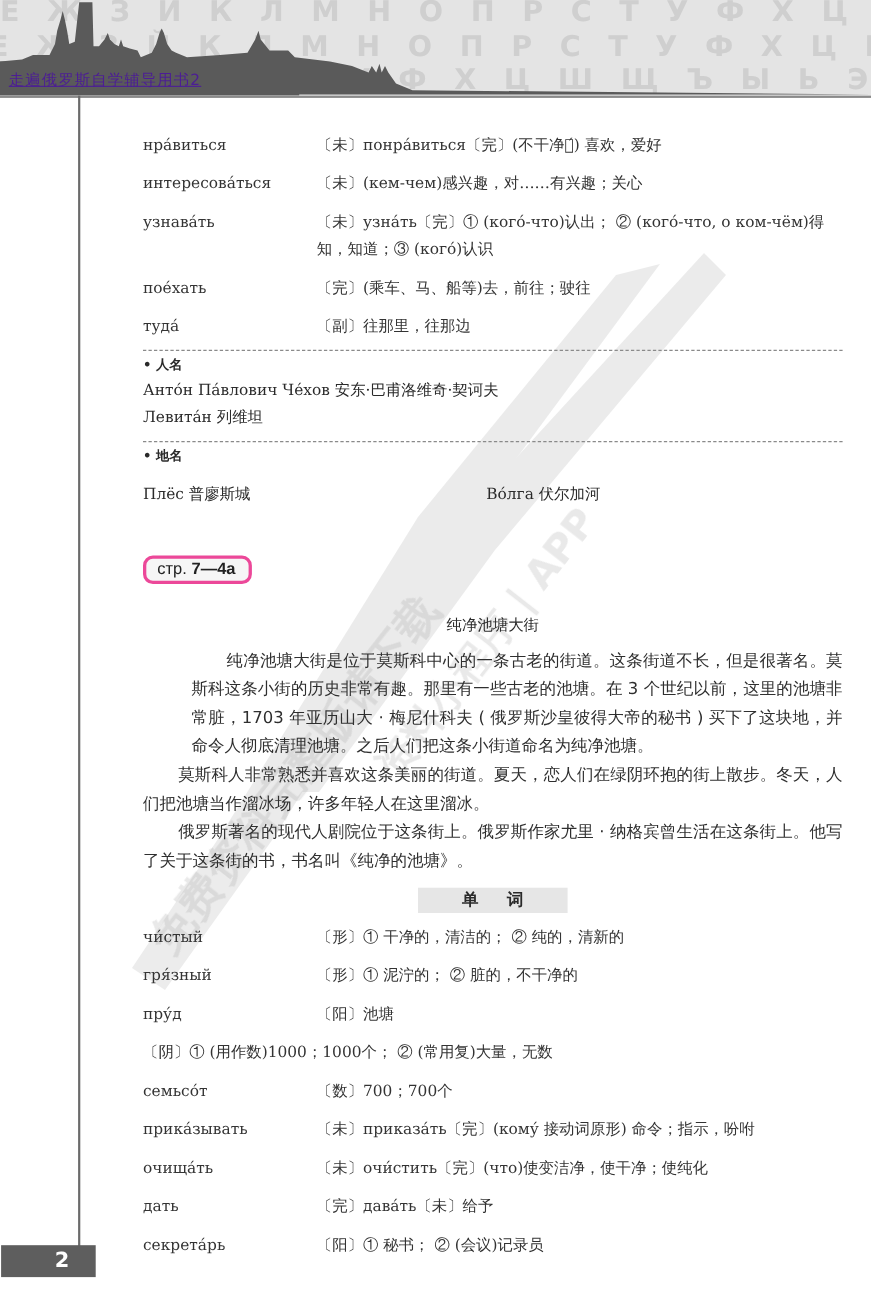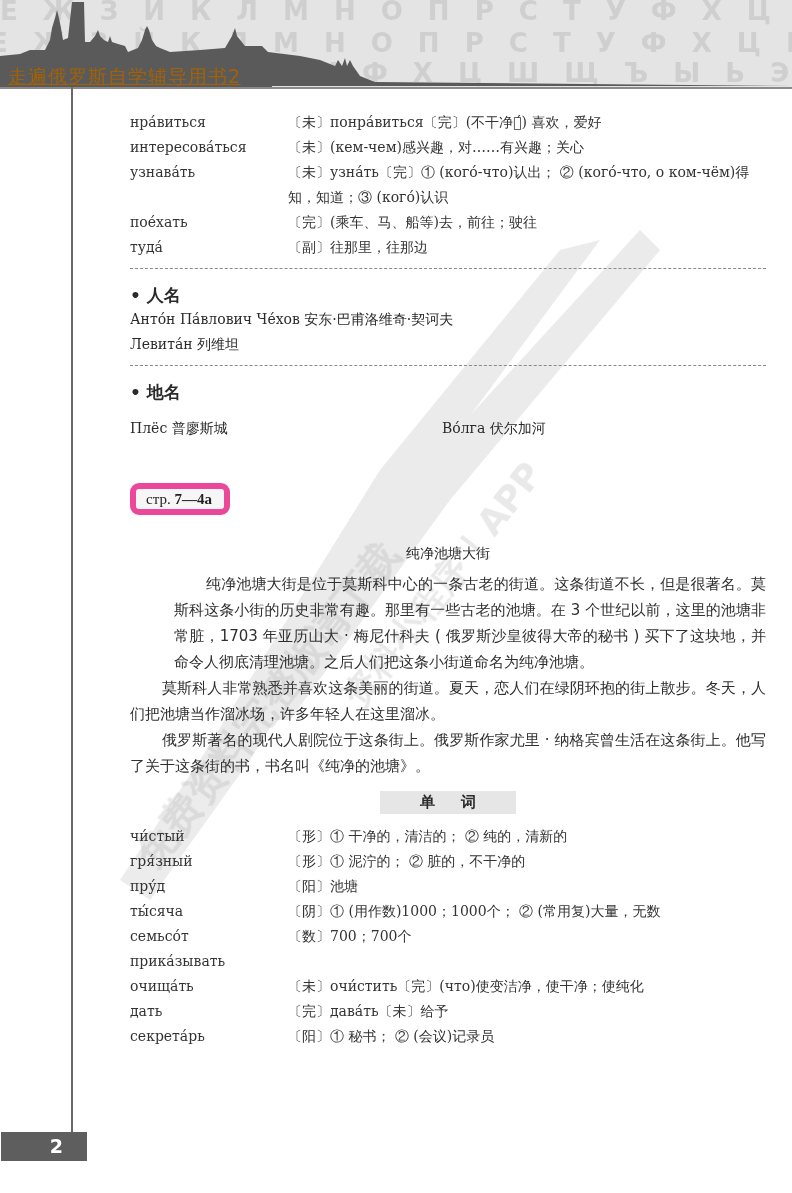--- a/index.html
+++ b/index.html
@@ -18,51 +18,51 @@
     position: absolute; left: 0; width: 792px; white-space: nowrap;
     font-family: "DejaVu Sans", sans-serif; font-weight: bold;
     font-size: 26px; letter-spacing: 8px; color: #cfcfcf;
   }
   .hdr-letters.r1 { top: -4px; left: 0px; }
   .hdr-letters.r2 { top: 28px; left: -10px; }
   .hdr-letters.r3 { top: 58px; left: 230px; }
   .skyline { position: absolute; left: 0; top: 0; width: 792px; height: 87px; }
   .hdr-title {
     position: absolute; left: 8px; top: 64px;
-    font-family: "DejaVu Sans", sans-serif; font-size: 19px; color: #a16207;
+    font-family: "DejaVu Sans", sans-serif; font-size: 14px; color: #4c1d95;
     text-decoration: underline; letter-spacing: 1px;
   }
   .vline {
     position: absolute; left: 71px; top: 87px; width: 2px; height: 1046px;
     background: #6a6a6a;
   }
   .page-badge {
     position: absolute; left: 1px; top: 1132px; width: 86px; height: 29px;
     background: #5e5e5e; color: #fff;
     font-family: "DejaVu Sans", sans-serif; font-weight: bold; font-size: 19px;
     text-align: right; box-sizing: border-box; padding-right: 24px; line-height: 29px;
   }
   
   .watermark { position: absolute; left: 0; top: 0; width: 792px; height: 1193px; pointer-events: none; }
   
   .content { position: absolute; left: 130px; top: 110px; width: 636px; font-size: 14px; }
-  .vocab-row { display: flex; line-height: 25px; }
+  .vocab-row { display: flex; line-height: 25px; margin-top: 10px; }
   .vocab-word { width: 158px; flex: none; font-size: 14px; color: #333; }
   .vocab-def { flex: 1; font-size: 14px; color: #333; }
   .dash {
     border-top: 1px dashed #8a8a8a; margin: 8px 0 0 0; height: 0;
   }
-  .sec-head { font-weight: bold; font-size: 17px; margin-top: 14px; line-height: 24px; }
+  .sec-head { font-weight: bold; font-size: 12px; line-height: 24px; }
   .names { margin-top: 0; line-height: 25px; }
   .place-row { display: flex; margin-top: 12px; line-height: 25px; }
   .place-row .p1 { width: 312px; }
   .lesson-tag {
-    display: inline-block; margin-top: 42px; border: 6px solid #ec4899; border-radius: 9px;
+    display: inline-block; margin-top: 42px; border: 3px solid #ec4899; border-radius: 9px;
     padding: 0 12px 0 10px; height: 20px; line-height: 20px;
-    font-family: Liberation Serif, serif; font-size: 15px; color: #222;
+    font-family: Liberation Sans, sans-serif; font-size: 15px; color: #222;
     background: #f6f6f6;
   }
   .lesson-tag b { font-weight: bold; }
   .text-title {
     text-align: center; font-weight: normal; font-size: 14px; margin-top: 26px; line-height: 24px;
   }
   .para {
     font-family: "DejaVu Sans", sans-serif; font-size: 15px; line-height: 26px;
     text-indent: 32px; margin: 0; text-align: justify; color: #2f2f2f;
   }
@@ -165,29 +165,29 @@
     </div>
     <div class="vocab-row">
       <div class="vocab-word">гря́зный</div>
       <div class="vocab-def">〔形〕① 泥泞的； ② 脏的，不干净的</div>
     </div>
     <div class="vocab-row">
       <div class="vocab-word">пру́д</div>
       <div class="vocab-def">〔阳〕池塘</div>
     </div>
     <div class="vocab-row">
-      <div class="vocab-word">ты́сяча</div>
       <div class="vocab-def">〔阴〕① (用作数)1000；1000个； ② (常用复)大量，无数</div>
     </div>
     <div class="vocab-row">
       <div class="vocab-word">семьсо́т</div>
       <div class="vocab-def">〔数〕700；700个</div>
     </div>
     <div class="vocab-row">
       <div class="vocab-word">прика́зывать</div>
+      <div class="vocab-def">〔未〕приказа́ть〔完〕(кому́ 接动词原形) 命令；指示，吩咐</div>
     </div>
     <div class="vocab-row">
       <div class="vocab-word">очища́ть</div>
       <div class="vocab-def">〔未〕очи́стить〔完〕(что)使变洁净，使干净；使纯化</div>
     </div>
     <div class="vocab-row">
       <div class="vocab-word">дать</div>
       <div class="vocab-def">〔完〕дава́ть〔未〕给予</div>
     </div>
     <div class="vocab-row">

